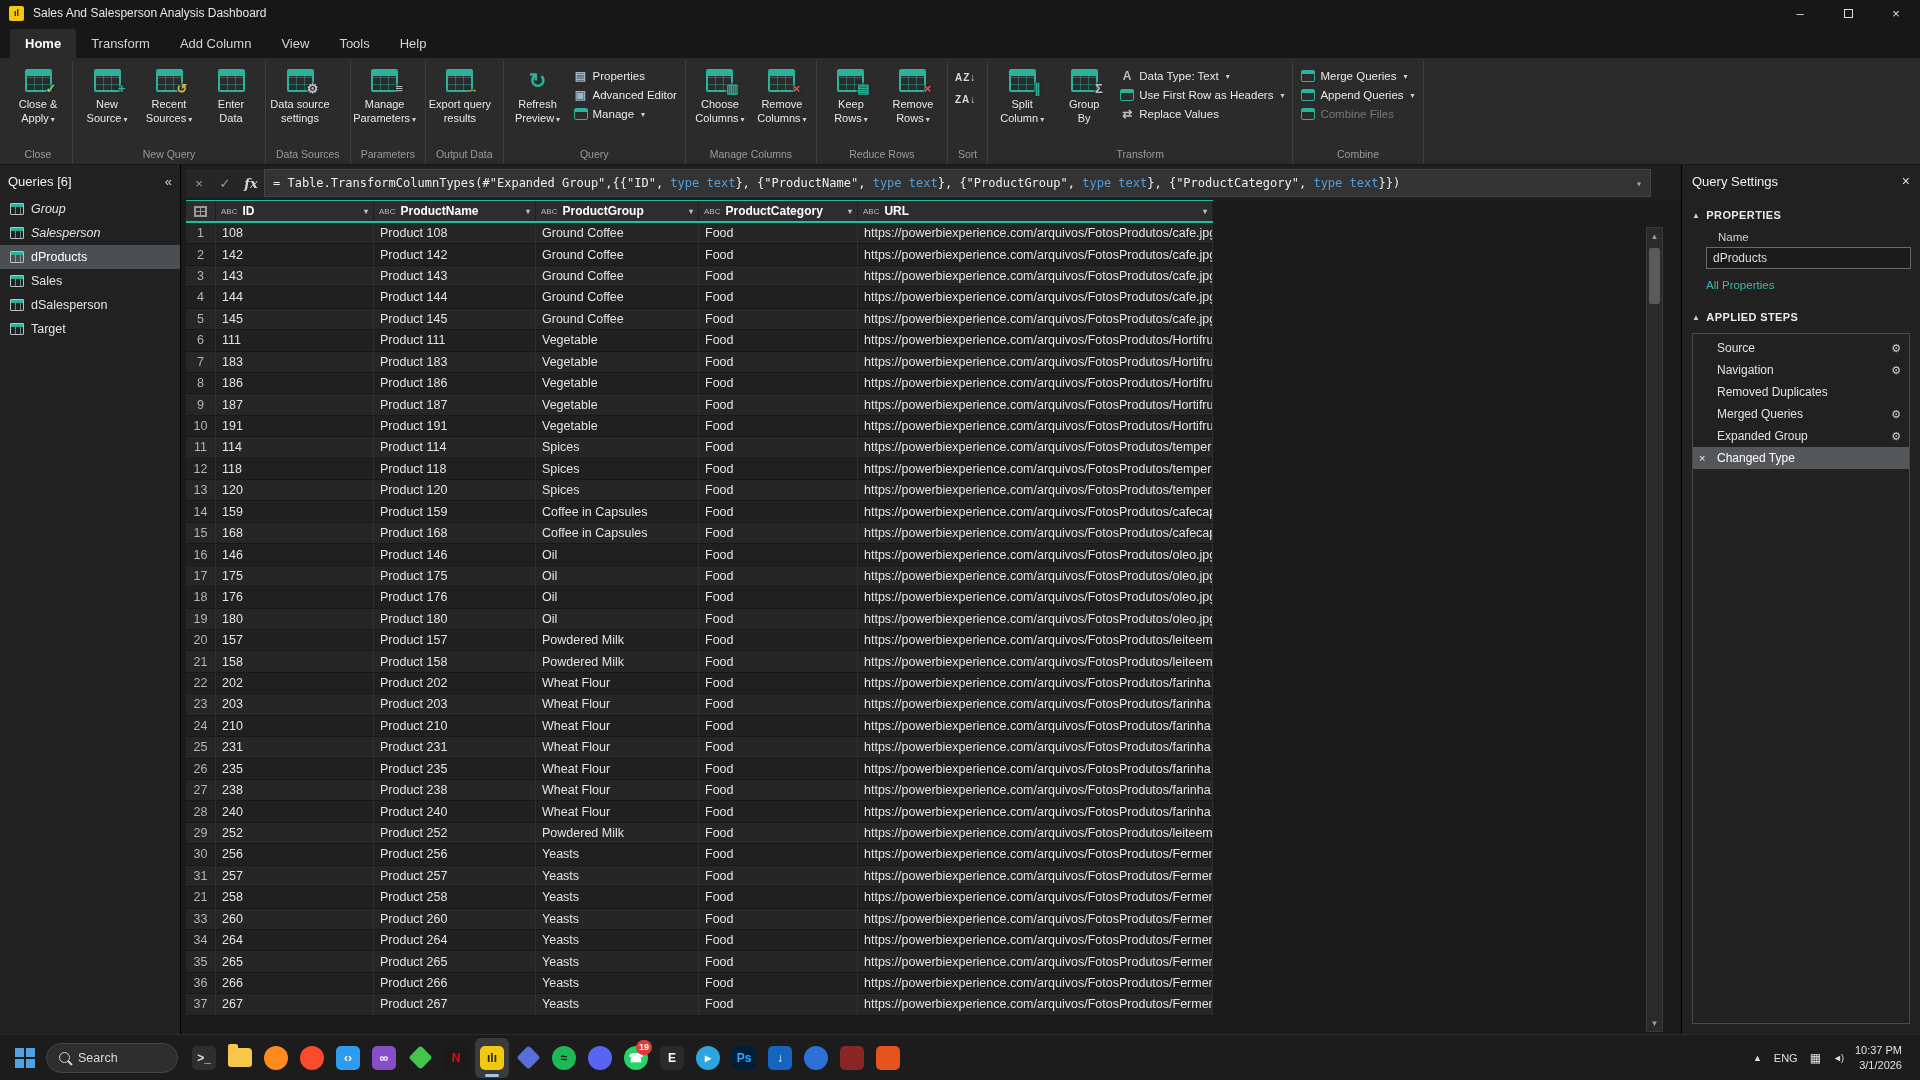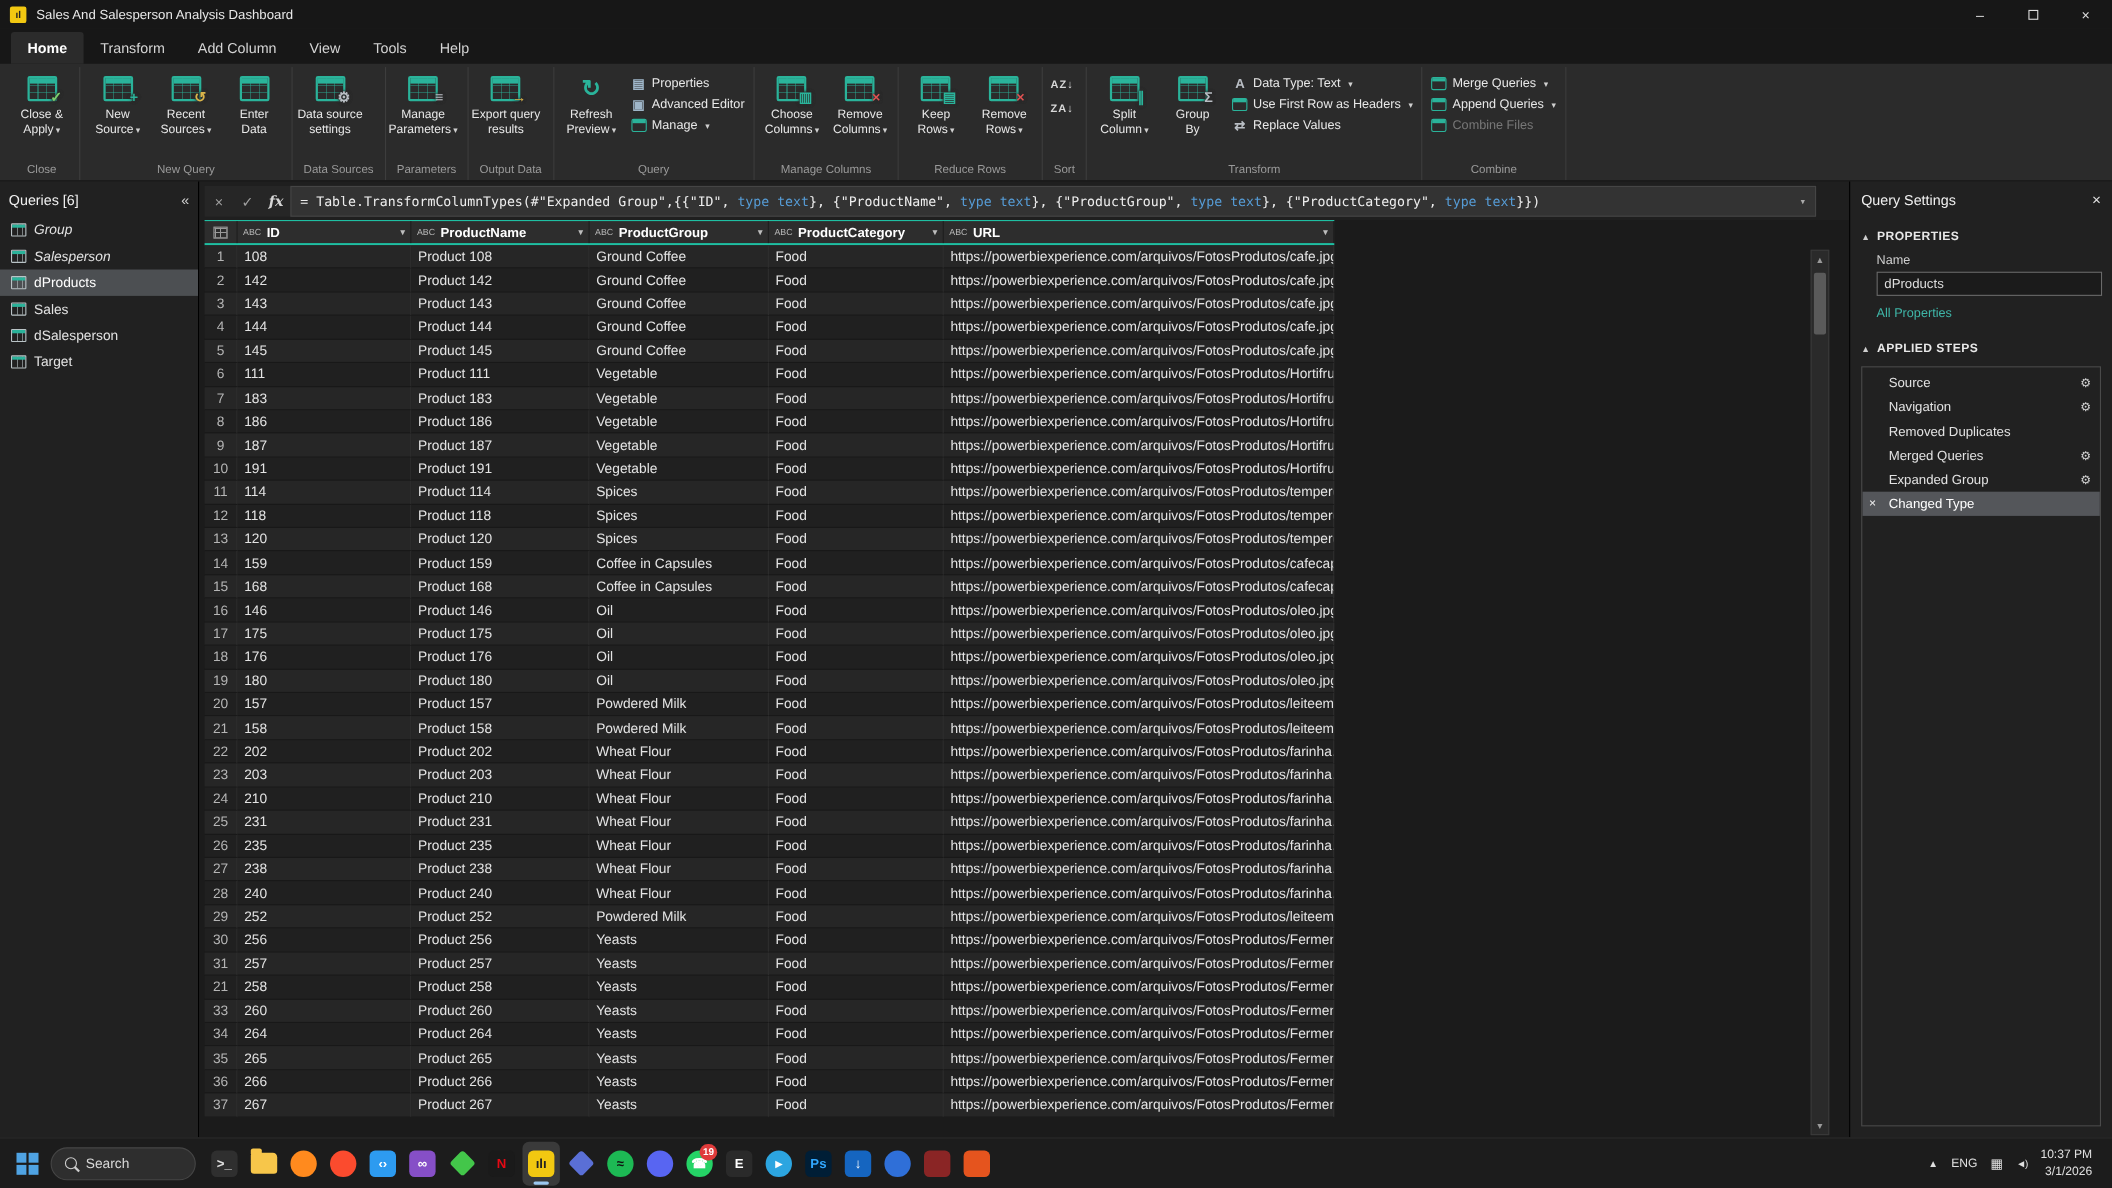--- a/index.html
+++ b/index.html
@@ -80,21 +80,21 @@
 .vs-track{flex:1;width:100%;position:relative}
 .vs-thumb{position:absolute;top:4px;left:2px;right:2px;height:56px;background:#5a5a5a;border-radius:2px}
 .vs-arrow.bottom{margin-top:auto}
 
 
 .spanel{width:239px;flex:none;background:#212121;border-left:1px solid #000;display:flex;flex-direction:column;padding:8px 10px 10px}
 .spanel-title{display:flex;align-items:center;font-size:13px;color:#f0f0f0;margin-bottom:14px}
 .spanel-close{margin-left:auto;font-size:14px;color:#ddd}
 .sec-head{display:flex;align-items:center;gap:6px;font-size:11px;font-weight:bold;color:#e8e8e8;letter-spacing:.4px;margin:6px 0 8px}
 .sec-tri{font-size:8px;color:#cfcfcf}
-.name-label{font-size:11.5px;color:#cfcfcf;margin:2px 0 4px 14px}
+.name-label{font-size:11.5px;color:#cfcfcf;margin:2px 0 4px 26px}
 .name-input{width:205px;height:22px;margin-left:14px;background:#1b1b1b;border:1px solid #6a6a6a;color:#ddd;font-size:12px;padding:0 6px;font-family:"Liberation Sans",sans-serif}
 .all-props{font-size:11.5px;color:#3fb6a8;margin:10px 0 14px 14px}
 .steps-box{flex:1;border:1px solid #4a4a4a;margin-top:2px;padding:3px 0;overflow:hidden;display:flex;flex-direction:column}
 .step{height:22px;display:flex;align-items:center;padding:0 8px 0 24px;font-size:12px;color:#e2e2e2;position:relative}
 .step .gear{margin-left:auto;font-size:11px;color:#cfcfcf}
 .step.selected{background:#54565a;color:#fff}
 .step .delx{position:absolute;left:6px;font-size:11px;color:#eee}
 
 
 .statusbar{height:20px;flex:none;background:#252526;border-top:1px solid #000;display:flex;align-items:center;font-size:11px;color:#c8c8c8;padding:0 10px}

